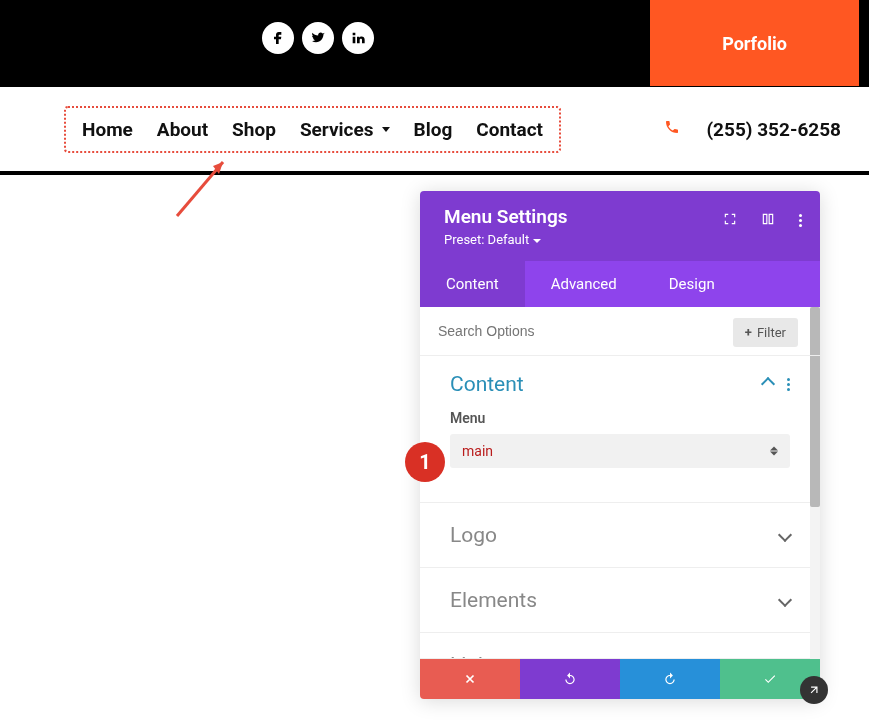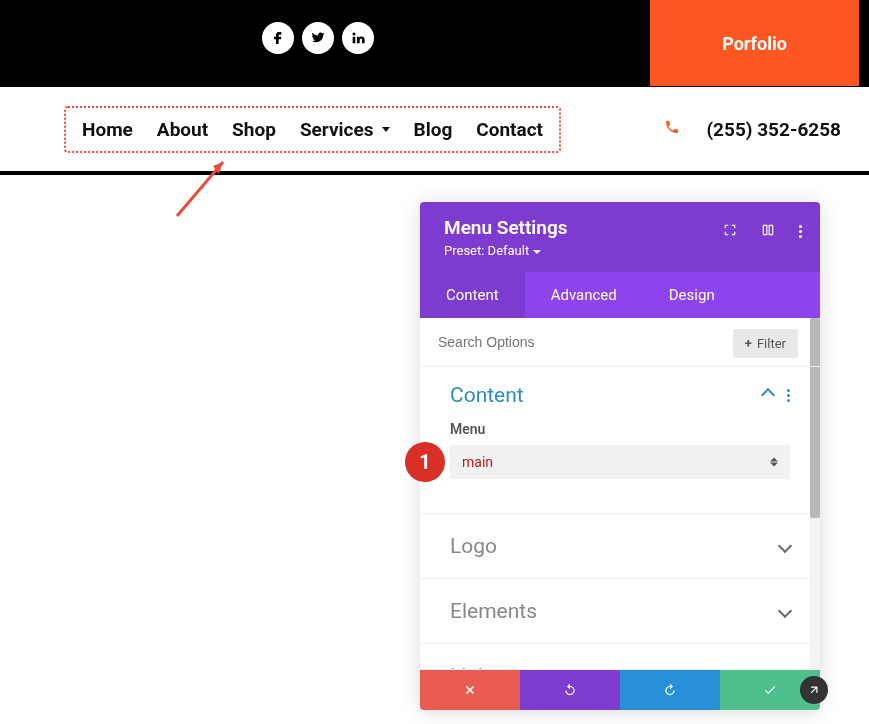--- a/index.html
+++ b/index.html
@@ -22,21 +22,21 @@
   .dropdown-caret { display: inline-block; width: 0; height: 0; border-left: 4px solid transparent; border-right: 4px solid transparent; border-top: 5px solid #111; margin-left: 2px; }
   .phone-area { display: flex; align-items: center; gap: 26px; }
   .phone-icon svg { width: 16px; height: 16px; fill: #ff5722; }
   .phone-number { font-size: 19px; font-weight: 700; color: #111; }
 
   
   .arrow-pointer { position: absolute; left: 173px; top: 154px; pointer-events: none; }
   .arrow-pointer svg { width: 60px; height: 66px; }
 
   
-  .panel { position: absolute; left: 420px; top: 202px; width: 400px; background: #fff; box-shadow: 0 2px 20px rgba(0,0,0,0.15); border-radius: 4px; overflow: hidden; }
+  .panel { position: absolute; left: 420px; top: 191px; width: 400px; background: #fff; box-shadow: 0 2px 20px rgba(0,0,0,0.15); border-radius: 4px; overflow: hidden; }
   .panel-header { background: #7e3bd0; color: #fff; padding: 14px 24px 14px 24px; position: relative; }
   .panel-title { font-size: 19px; font-weight: 600; }
   .panel-preset { font-size: 13px; margin-top: 4px; }
   .preset-caret { display: inline-block; width: 0; height: 0; border-left: 4px solid transparent; border-right: 4px solid transparent; border-top: 4px solid #fff; margin-left: 4px; vertical-align: middle; }
   .panel-header-icons { position: absolute; right: 18px; top: 20px; display: flex; gap: 24px; align-items: center; }
   .panel-header-icons svg { width: 14px; height: 14px; fill: #fff; }
   .panel-header-icons .dots { display: flex; flex-direction: column; gap: 2px; }
   .panel-header-icons .dots span { width: 3px; height: 3px; background: #fff; border-radius: 50%; }
 
   .panel-tabs { background: #8e44ec; display: flex; }

